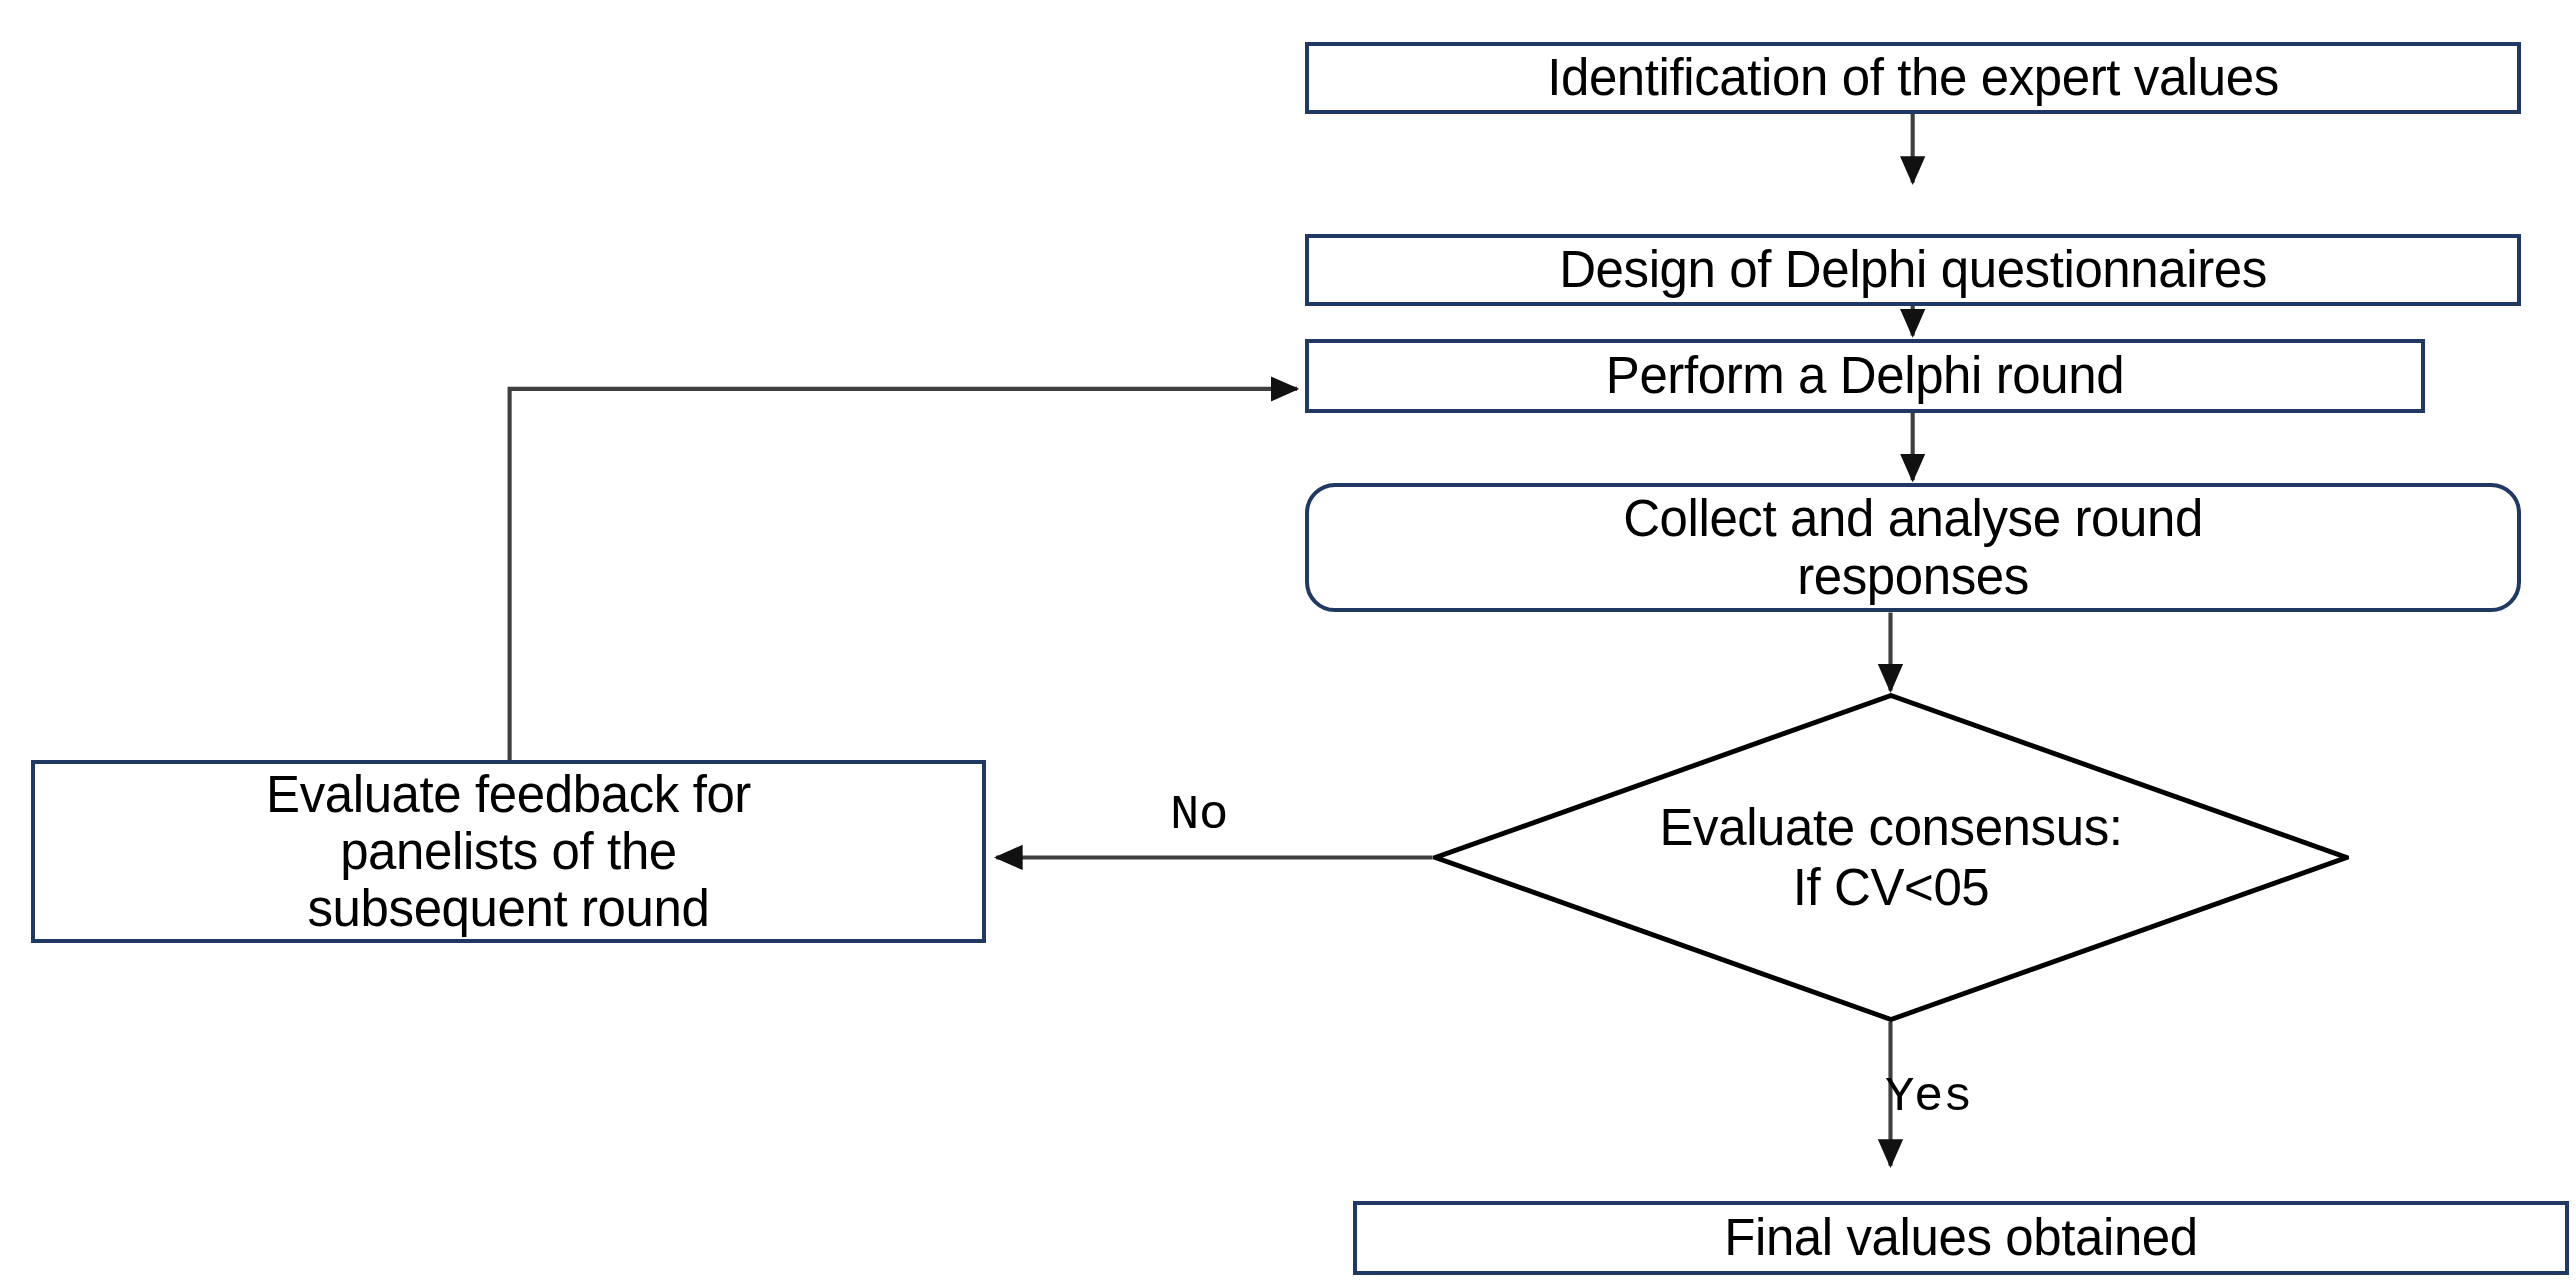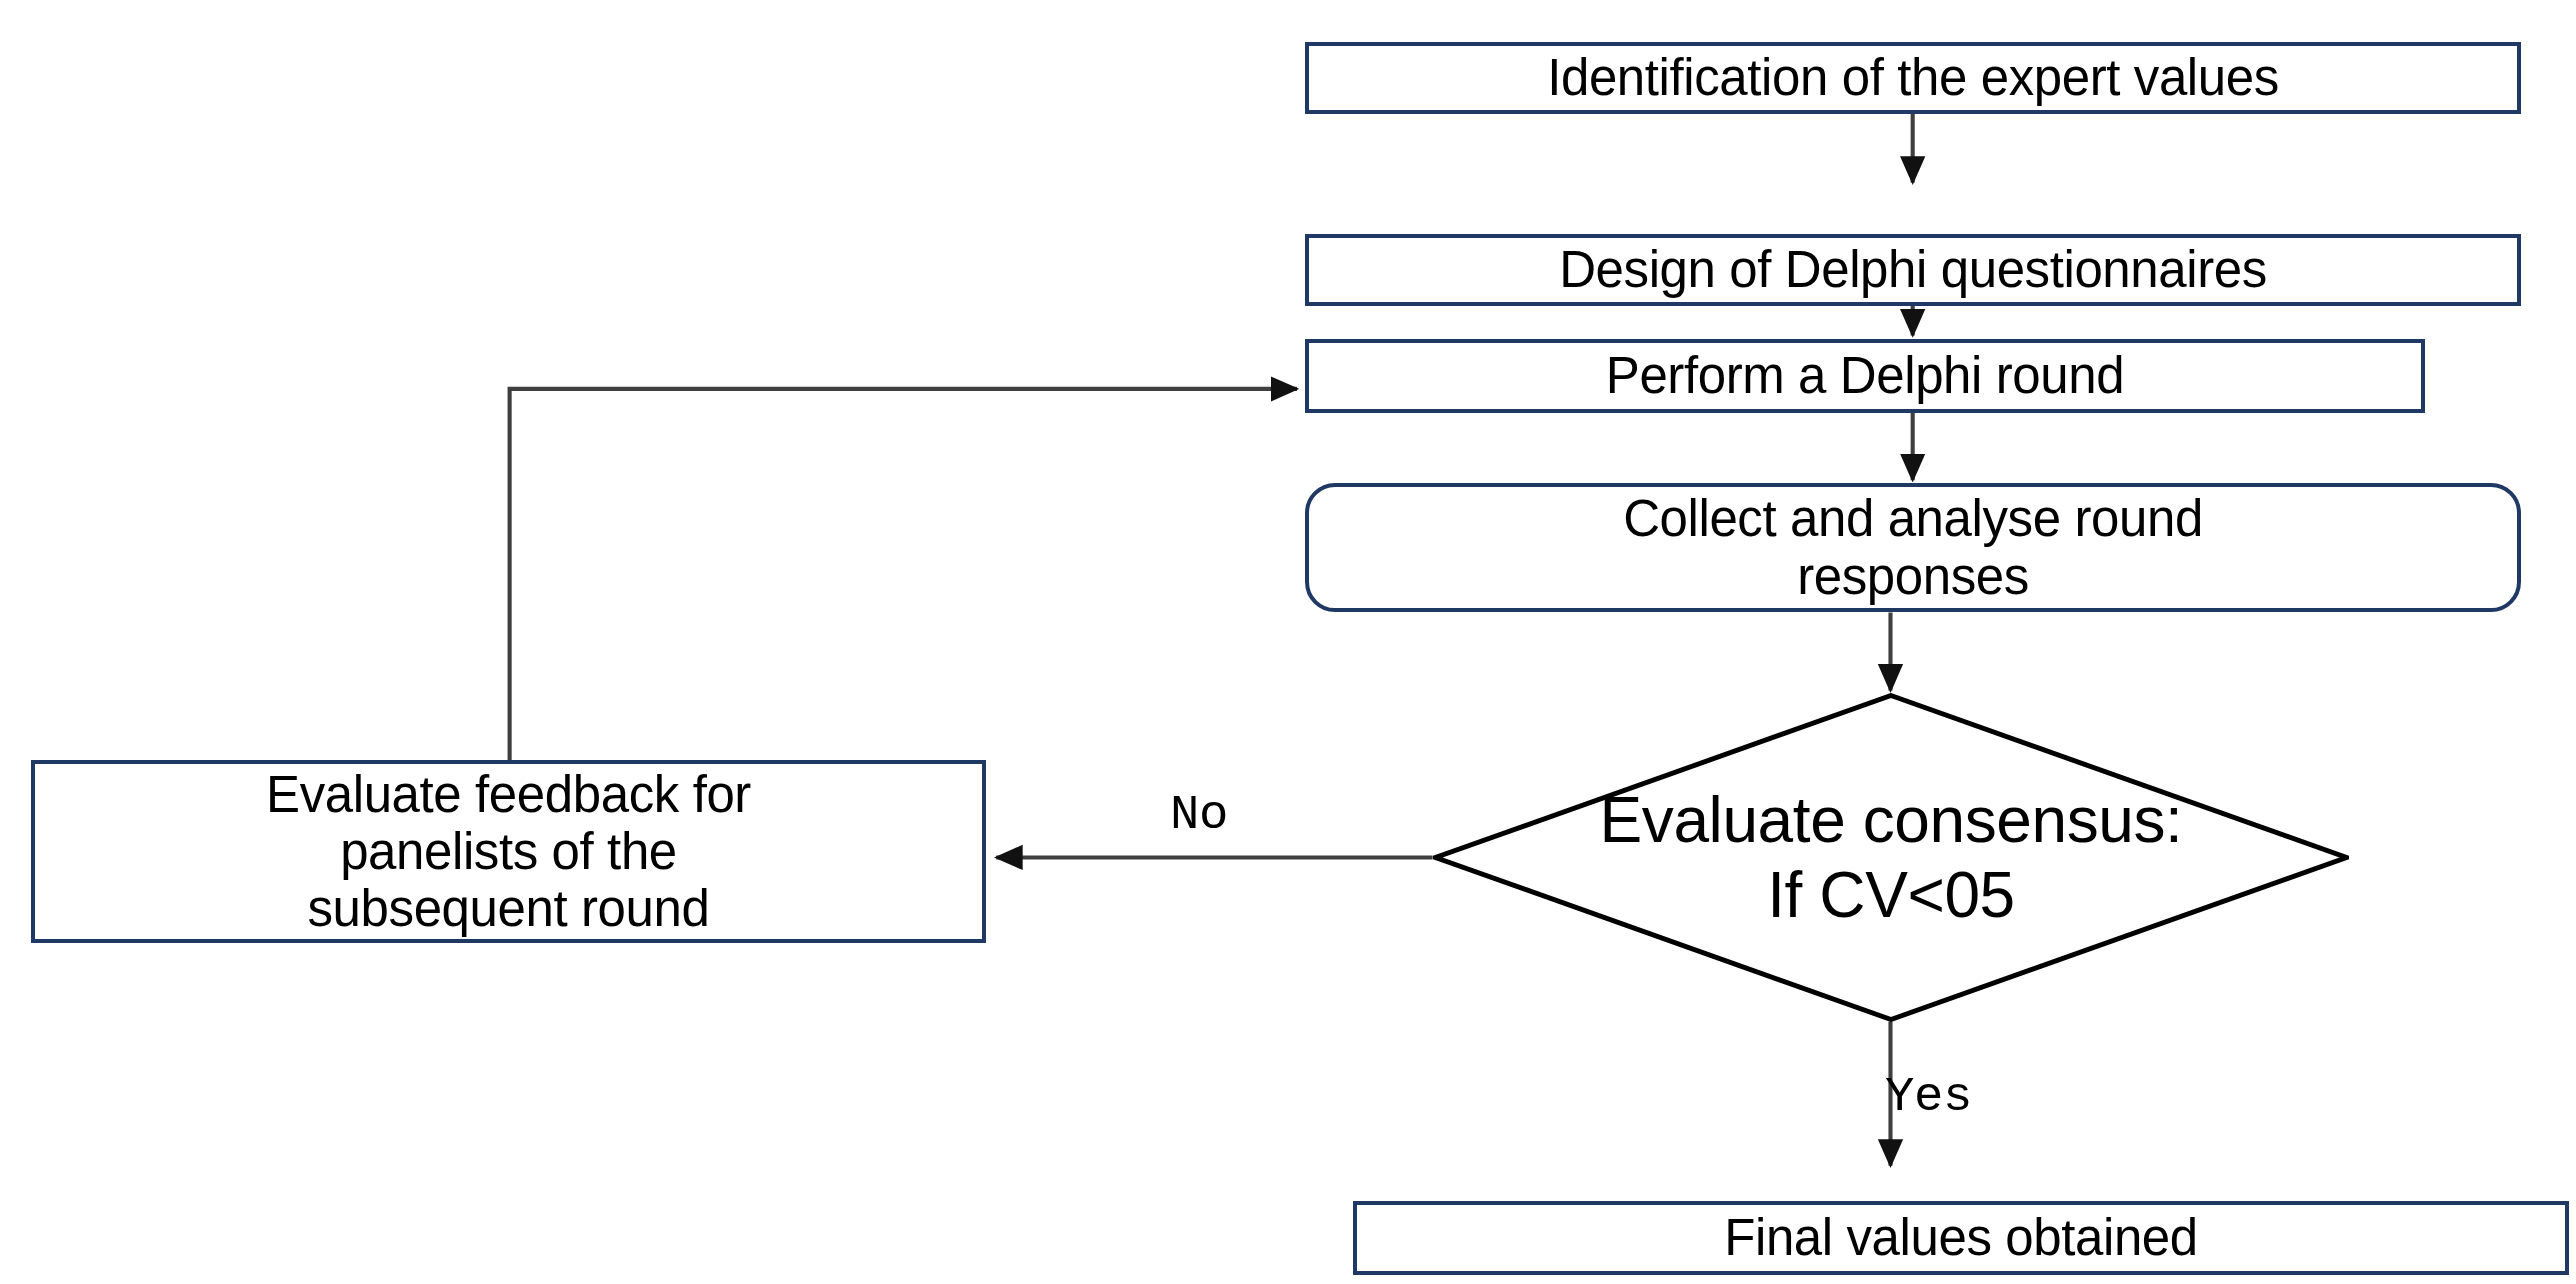--- a/index.html
+++ b/index.html
@@ -51,21 +51,21 @@
     left: 0;
     top: 0;
     width: 100%;
     height: 100%;
     display: flex;
     align-items: center;
     justify-content: center;
     text-align: center;
     color: #000000;
     font-family: "Liberation Sans", sans-serif;
-    font-size: 64px;
+    font-size: 51px;
     line-height: 1.16;
     letter-spacing: -0.4px;
     white-space: pre-line;
     pointer-events: none;
   }
   
   #connectors {
     position: absolute;
     left: 0;
     top: 0;

